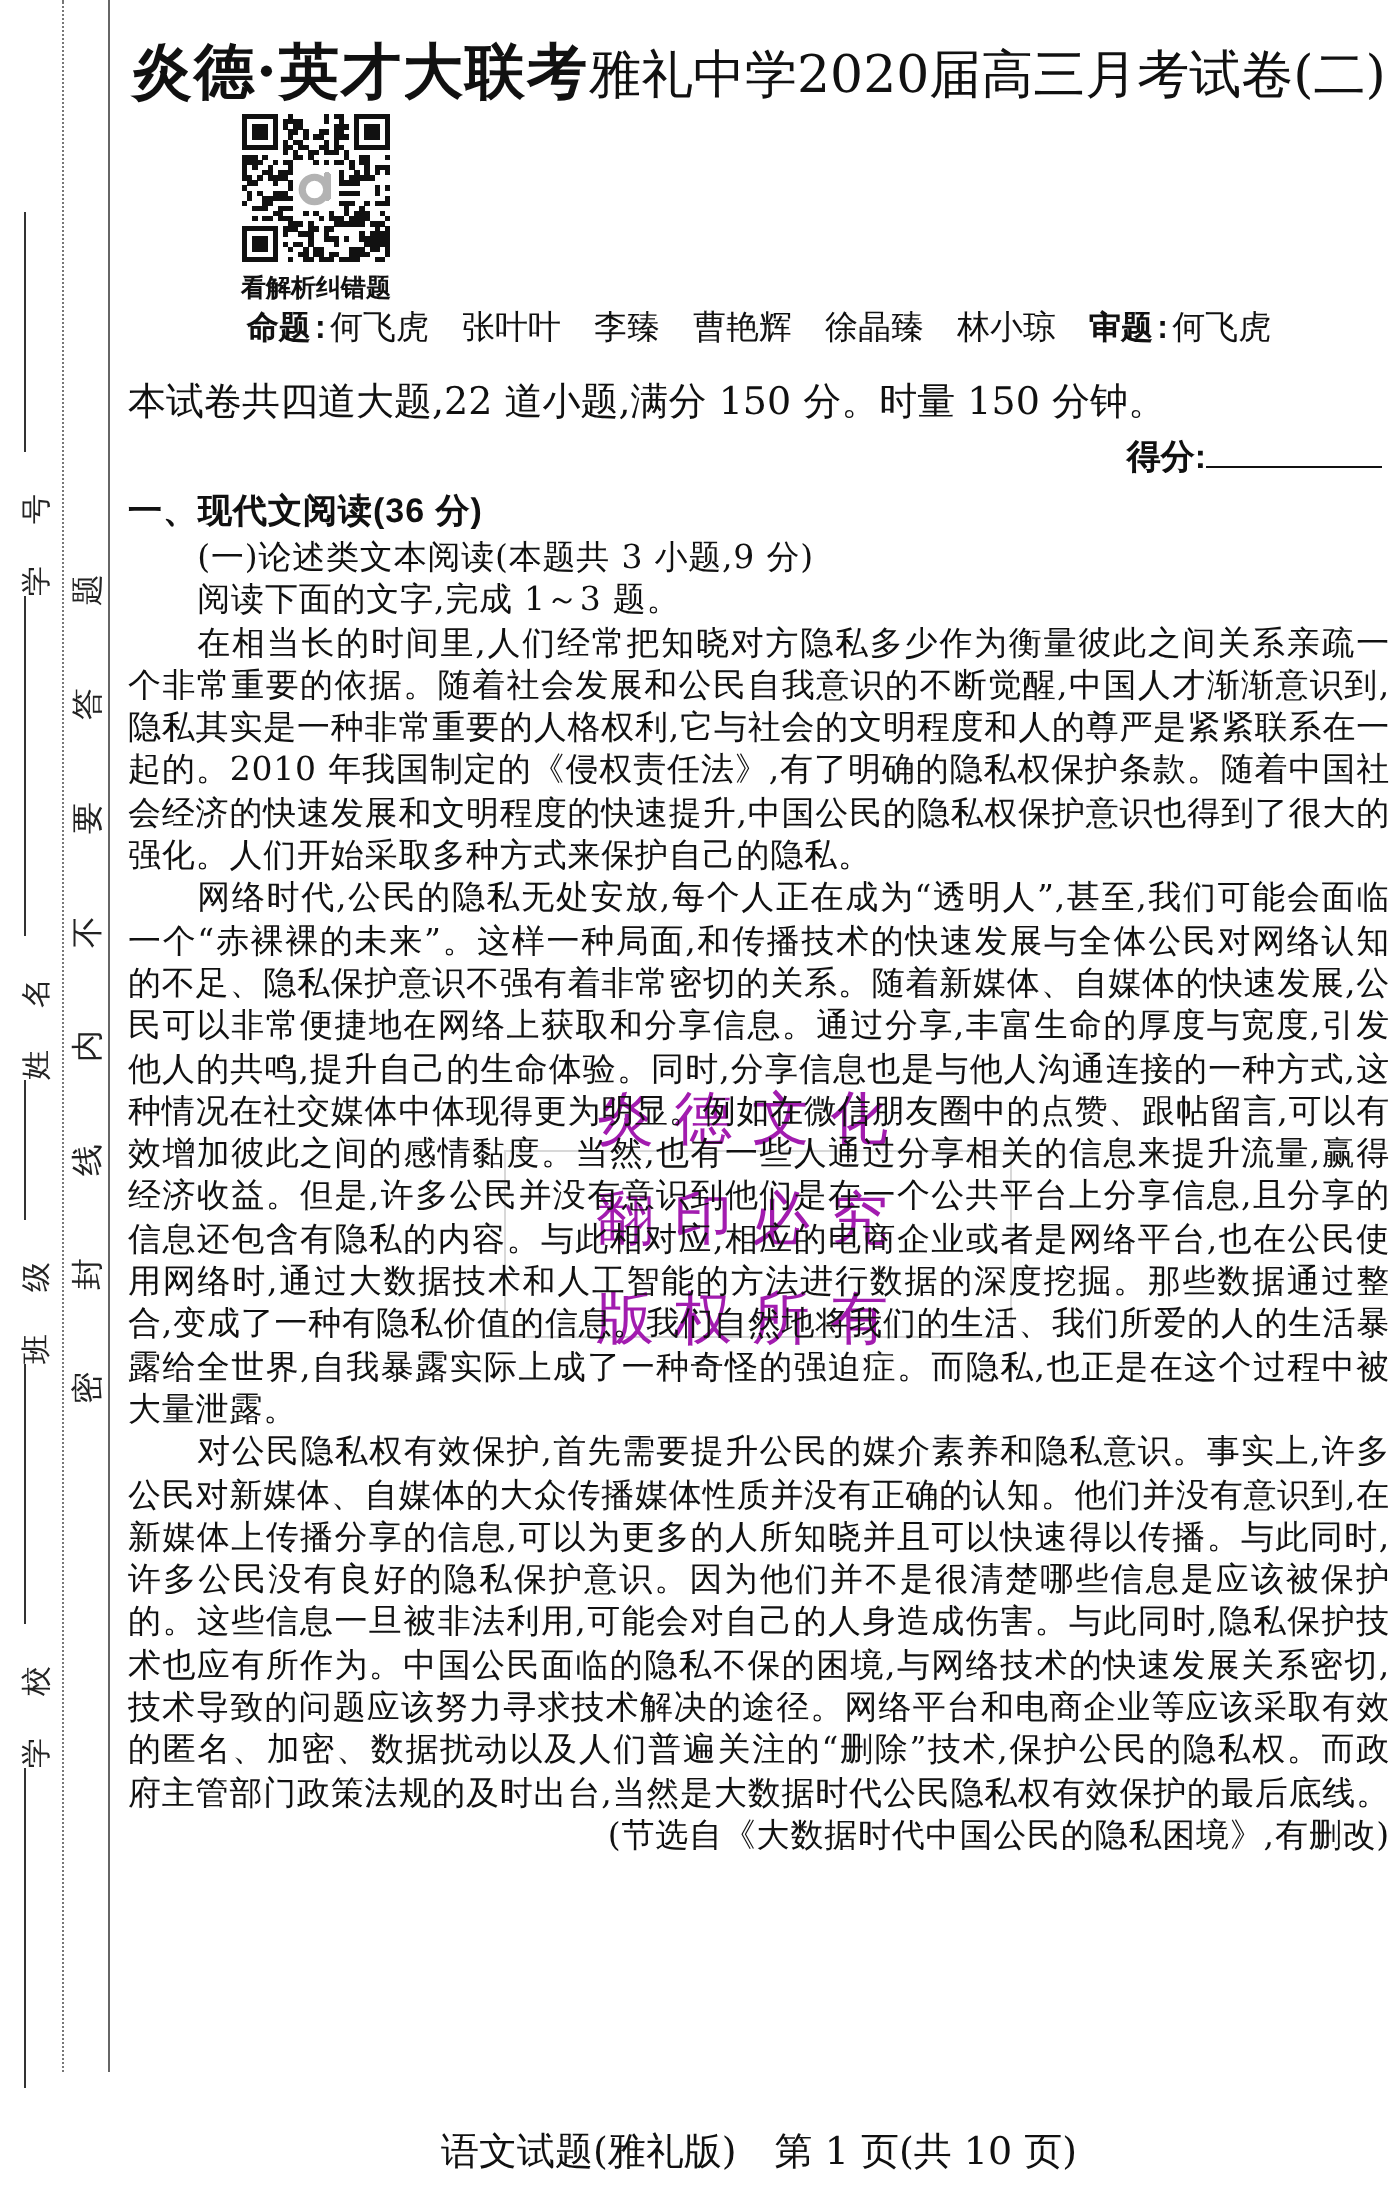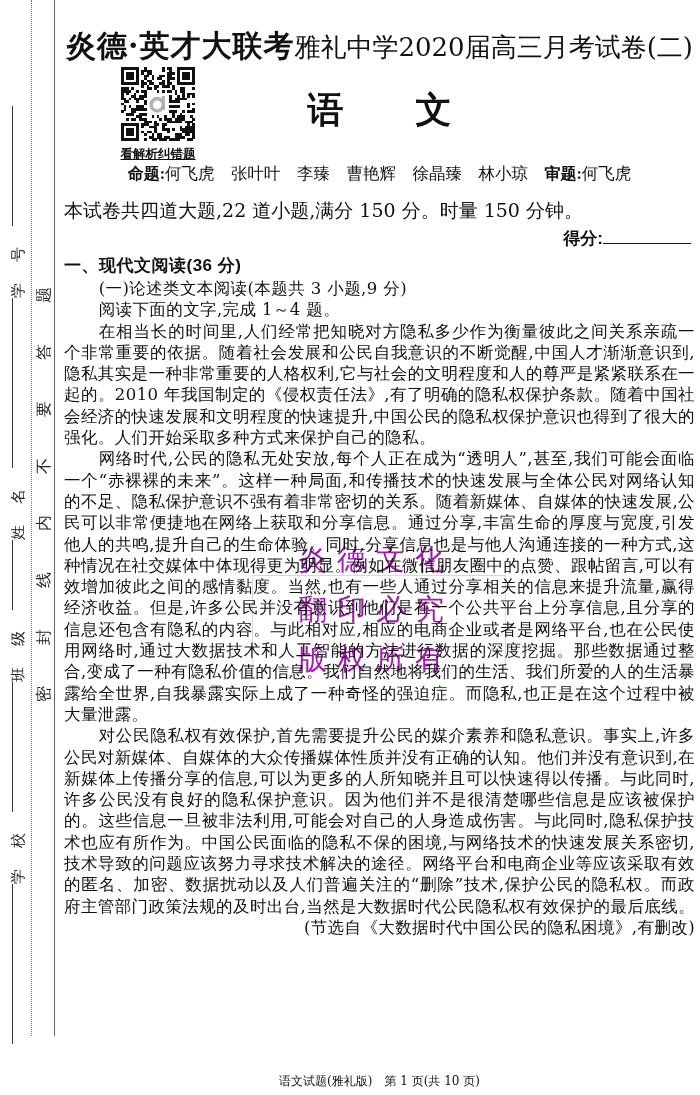--- a/index.html
+++ b/index.html
@@ -22,40 +22,40 @@
   .inner-col{
     position:absolute;left:33px;top:702px;width:460px;
     transform:rotate(-90deg);transform-origin:0 0;
     white-space:nowrap;font-size:16px;letter-spacing:41px;color:#222;line-height:21px;
   }
   
   .watermark{position:absolute;left:298px;top:534px;width:170px;z-index:0;
     color:#a21caf;font-size:29px;letter-spacing:10px;line-height:50px;white-space:nowrap;}
   .wm-box{position:absolute;left:252px;top:575px;width:252px;height:92px;border:1px solid #d8d8d8;z-index:0;}
   
-  .content{position:absolute;left:64px;top:12px;width:631px;height:803px;z-index:1;}
+  .content{position:absolute;left:64px;top:2px;width:631px;height:803px;z-index:1;}
   .header-title{position:absolute;top:14px;left:0;right:0;text-align:center;white-space:nowrap;}
   .brand{font-weight:900;font-size:30px;letter-spacing:1px;}
   .title-rest{font-weight:500;font-size:26px;}
-  .qr-block{position:absolute;left:54px;top:55px;width:80px;text-align:center;text-decoration:underline;}
+  .qr-block{position:absolute;left:54px;top:55px;width:80px;text-align:center;}
   .qr-caption{font-family:"Liberation Sans","DejaVu Sans",sans-serif;font-weight:bold;font-size:12.5px;margin-top:1px;white-space:nowrap;}
   .subject{position:absolute;top:74px;left:0;right:0;text-align:center;font-size:36px;font-weight:bold;}
   .setters{position:absolute;top:151px;left:0;right:0;text-align:center;font-size:16.5px;white-space:nowrap;}
-  .setters b{font-family:Liberation Serif, serif;font-size:16px;}
+  .setters b{font-family:Liberation Mono, monospace;font-size:16px;}
   .exam-info{position:absolute;top:186px;left:0;right:0;font-size:19px;}
   .score-row{position:absolute;top:215px;right:4px;text-align:right;font-size:17px;margin-left:16px;}
   .score-row b{font-family:"Liberation Sans","DejaVu Sans",sans-serif;}
   .score-line{display:inline-block;width:88px;height:15px;border-bottom:1.5px solid #111;}
   .sec-heading{position:absolute;top:242px;left:0;font-family:"Liberation Sans","DejaVu Sans",sans-serif;
     font-weight:bold;font-size:17px;letter-spacing:.5px;text-align:right;}
   .passage{position:absolute;top:266px;left:0;width:631px;font-size:16.5px;line-height:21.3px;
     letter-spacing:.4px;text-align:justify;}
   .passage p{margin:0;text-indent:2.1em;}
   .passage .attribution{text-align:right;text-indent:0;}
-  .footer{position:absolute;top:1061px;left:0;right:0;text-align:center;font-size:12px;}
+  .footer{position:absolute;top:1061px;left:0;right:0;text-align:center;font-size:19px;}
   .qr-svg rect{shape-rendering:crispEdges;}
 </style>
 </head>
 <body>
 
 <div class="page">
 
   <div class="dotted-line"></div>
   <div class="solid-line"></div>
 
@@ -362,33 +362,32 @@
 
         <g>
           <rect x="10.3" y="10.3" width="8.4" height="8.4" rx="1.6" fill="#ffffff"></rect>
           <circle cx="14.2" cy="14.8" r="2.4" fill="none" stroke="#b3b3b3" stroke-width="1.4"></circle>
           <rect x="16" y="11.4" width="1.4" height="5.6" rx="0.7" fill="#b3b3b3"></rect>
         </g>
       </svg>
       <div class="qr-caption">看解析纠错题</div>
     </div>
 
-    <div class="subject">语　　文</div>
 
     <div class="setters"><b>命题:</b><span>何飞虎　张叶叶　李臻　曹艳辉　徐晶臻　林小琼　</span><b>审题:</b><span>何飞虎</span></div>
 
     <div class="exam-info">本试卷共四道大题,22 道小题,满分 150 分。时量 150 分钟。</div>
 
     <div class="score-row"><b>得分:</b><span class="score-line"></span></div>
 
     <div class="sec-heading">一、现代文阅读(36 分)</div>
 
     <div class="passage">
       <p>(一)论述类文本阅读(本题共 3 小题,9 分)</p>
-      <p>阅读下面的文字,完成 1～4 题。</p>
+      <p>阅读下面的文字,完成 1～3 题。</p>
       <p>在相当长的时间里,人们经常把知晓对方隐私多少作为衡量彼此之间关系亲疏一个非常重要的依据。随着社会发展和公民自我意识的不断觉醒,中国人才渐渐意识到,隐私其实是一种非常重要的人格权利,它与社会的文明程度和人的尊严是紧紧联系在一起的。2010 年我国制定的《侵权责任法》,有了明确的隐私权保护条款。随着中国社会经济的快速发展和文明程度的快速提升,中国公民的隐私权保护意识也得到了很大的强化。人们开始采取多种方式来保护自己的隐私。</p>
       <p>网络时代,公民的隐私无处安放,每个人正在成为“透明人”,甚至,我们可能会面临一个“赤裸裸的未来”。这样一种局面,和传播技术的快速发展与全体公民对网络认知的不足、隐私保护意识不强有着非常密切的关系。随着新媒体、自媒体的快速发展,公民可以非常便捷地在网络上获取和分享信息。通过分享,丰富生命的厚度与宽度,引发他人的共鸣,提升自己的生命体验。同时,分享信息也是与他人沟通连接的一种方式,这种情况在社交媒体中体现得更为明显。例如在微信朋友圈中的点赞、跟帖留言,可以有效增加彼此之间的感情黏度。当然,也有一些人通过分享相关的信息来提升流量,赢得经济收益。但是,许多公民并没有意识到他们是在一个公共平台上分享信息,且分享的信息还包含有隐私的内容。与此相对应,相应的电商企业或者是网络平台,也在公民使用网络时,通过大数据技术和人工智能的方法进行数据的深度挖掘。那些数据通过整合,变成了一种有隐私价值的信息。我们自然地将我们的生活、我们所爱的人的生活暴露给全世界,自我暴露实际上成了一种奇怪的强迫症。而隐私,也正是在这个过程中被大量泄露。</p>
       <p>对公民隐私权有效保护,首先需要提升公民的媒介素养和隐私意识。事实上,许多公民对新媒体、自媒体的大众传播媒体性质并没有正确的认知。他们并没有意识到,在新媒体上传播分享的信息,可以为更多的人所知晓并且可以快速得以传播。与此同时,许多公民没有良好的隐私保护意识。因为他们并不是很清楚哪些信息是应该被保护的。这些信息一旦被非法利用,可能会对自己的人身造成伤害。与此同时,隐私保护技术也应有所作为。中国公民面临的隐私不保的困境,与网络技术的快速发展关系密切,技术导致的问题应该努力寻求技术解决的途径。网络平台和电商企业等应该采取有效的匿名、加密、数据扰动以及人们普遍关注的“删除”技术,保护公民的隐私权。而政府主管部门政策法规的及时出台,当然是大数据时代公民隐私权有效保护的最后底线。</p>
       <p class="attribution">(节选自《大数据时代中国公民的隐私困境》,有删改)</p>
     </div>
 
     <div class="footer">语文试题(雅礼版)　第 1 页(共 10 页)</div>
   </div>
 </div>
 

